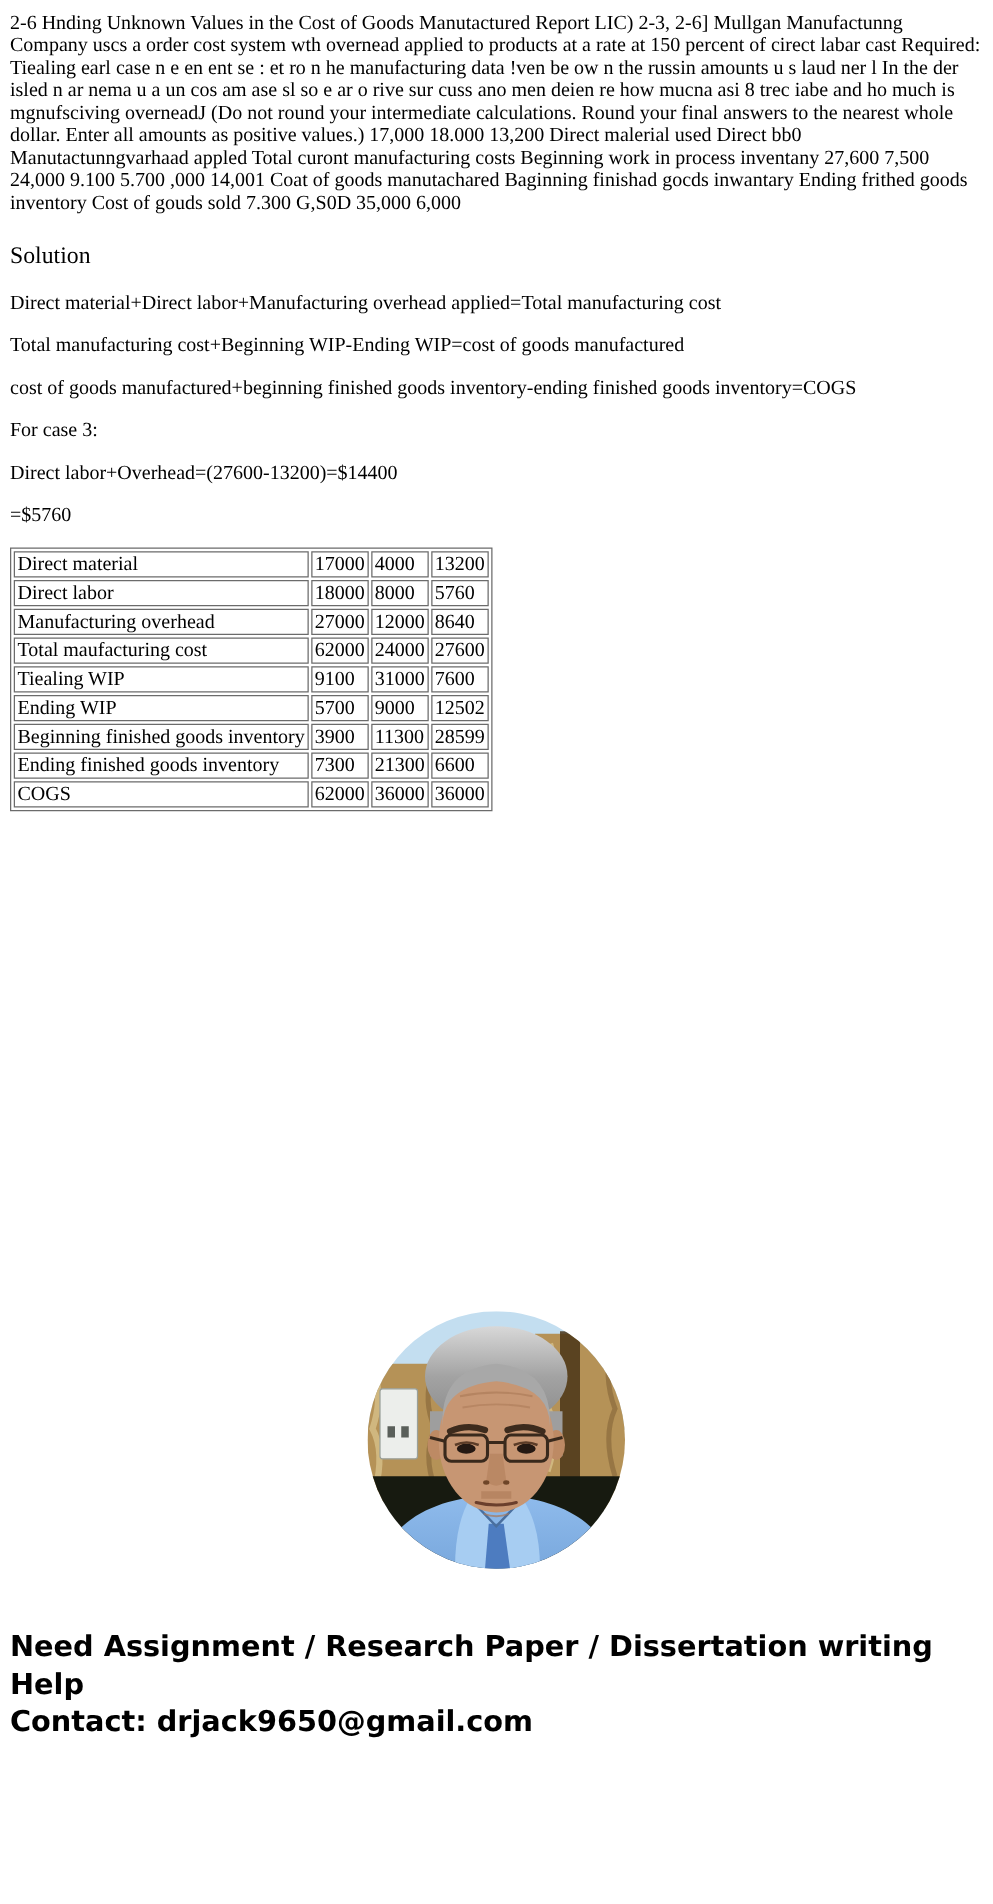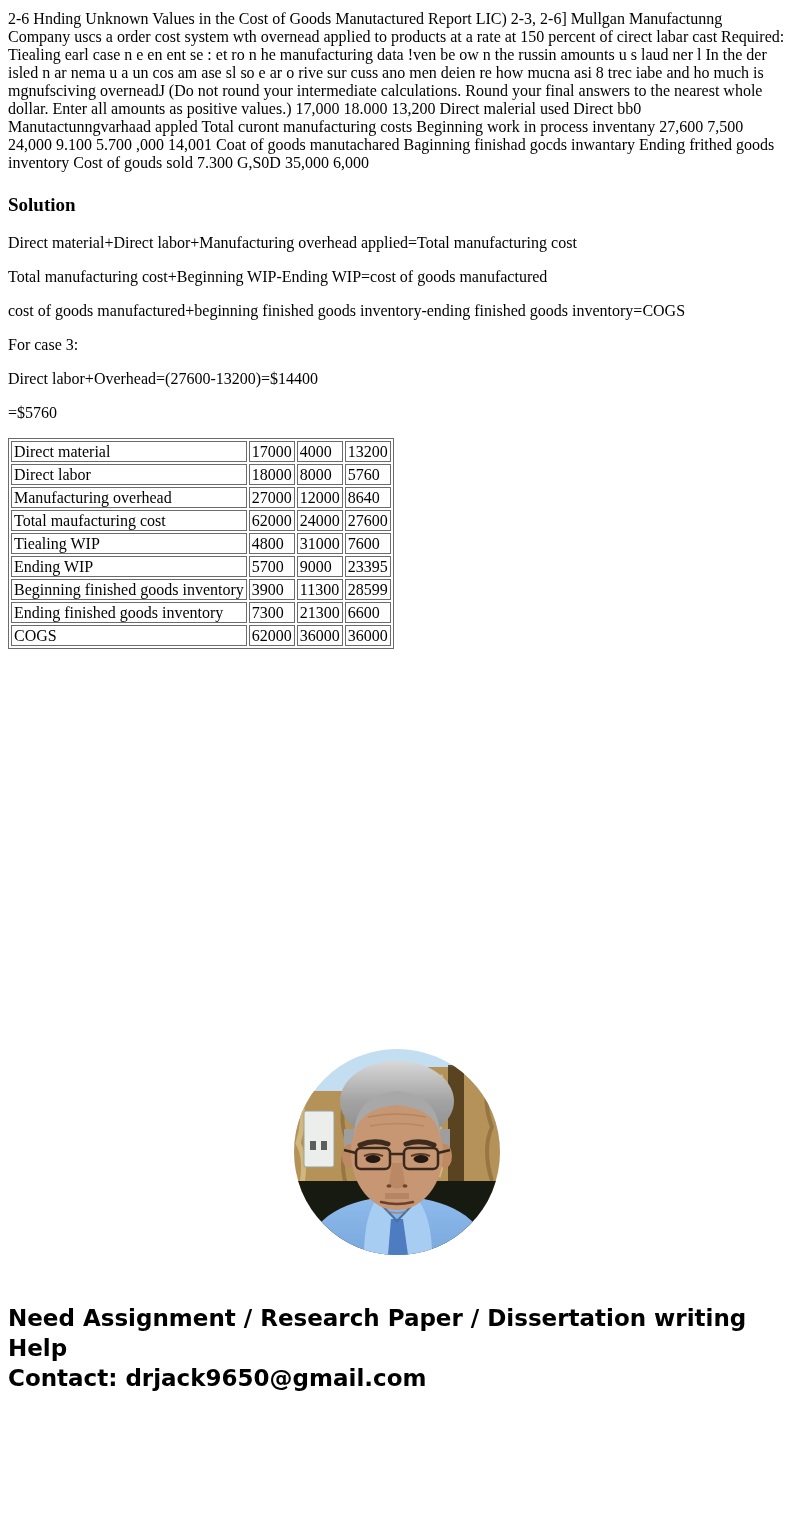--- a/index.html
+++ b/index.html
@@ -18,21 +18,21 @@
     padding: 8px;
     width: 778px;
   }
   .question {
     margin: 2px 0 16px 0;
     line-height: 18px;
     text-align: left;
   }
   .solution-heading {
     font-size: 19px;
-    font-weight: bold;
+    font-weight: normal;
     margin: 22px 0 18px 0;
   }
   .sol-line {
     margin: 16px 0;
     line-height: 18px;
   }
   table.cases {
     border-collapse: separate;
     border-spacing: 2px;
     border: 1px solid #6b6b6b;
@@ -101,29 +101,29 @@
       <td>8640</td>
     </tr>
     <tr>
       <td>Total maufacturing cost</td>
       <td>62000</td>
       <td>24000</td>
       <td>27600</td>
     </tr>
     <tr>
       <td>Tiealing WIP</td>
-      <td>4800</td>
+      <td>9100</td>
       <td>31000</td>
       <td>7600</td>
     </tr>
     <tr>
       <td>Ending WIP</td>
       <td>5700</td>
       <td>9000</td>
-      <td>23395</td>
+      <td>12502</td>
     </tr>
     <tr>
       <td>Beginning finished goods inventory</td>
       <td>3900</td>
       <td>11300</td>
       <td>28599</td>
     </tr>
     <tr>
       <td>Ending finished goods inventory</td>
       <td>7300</td>

